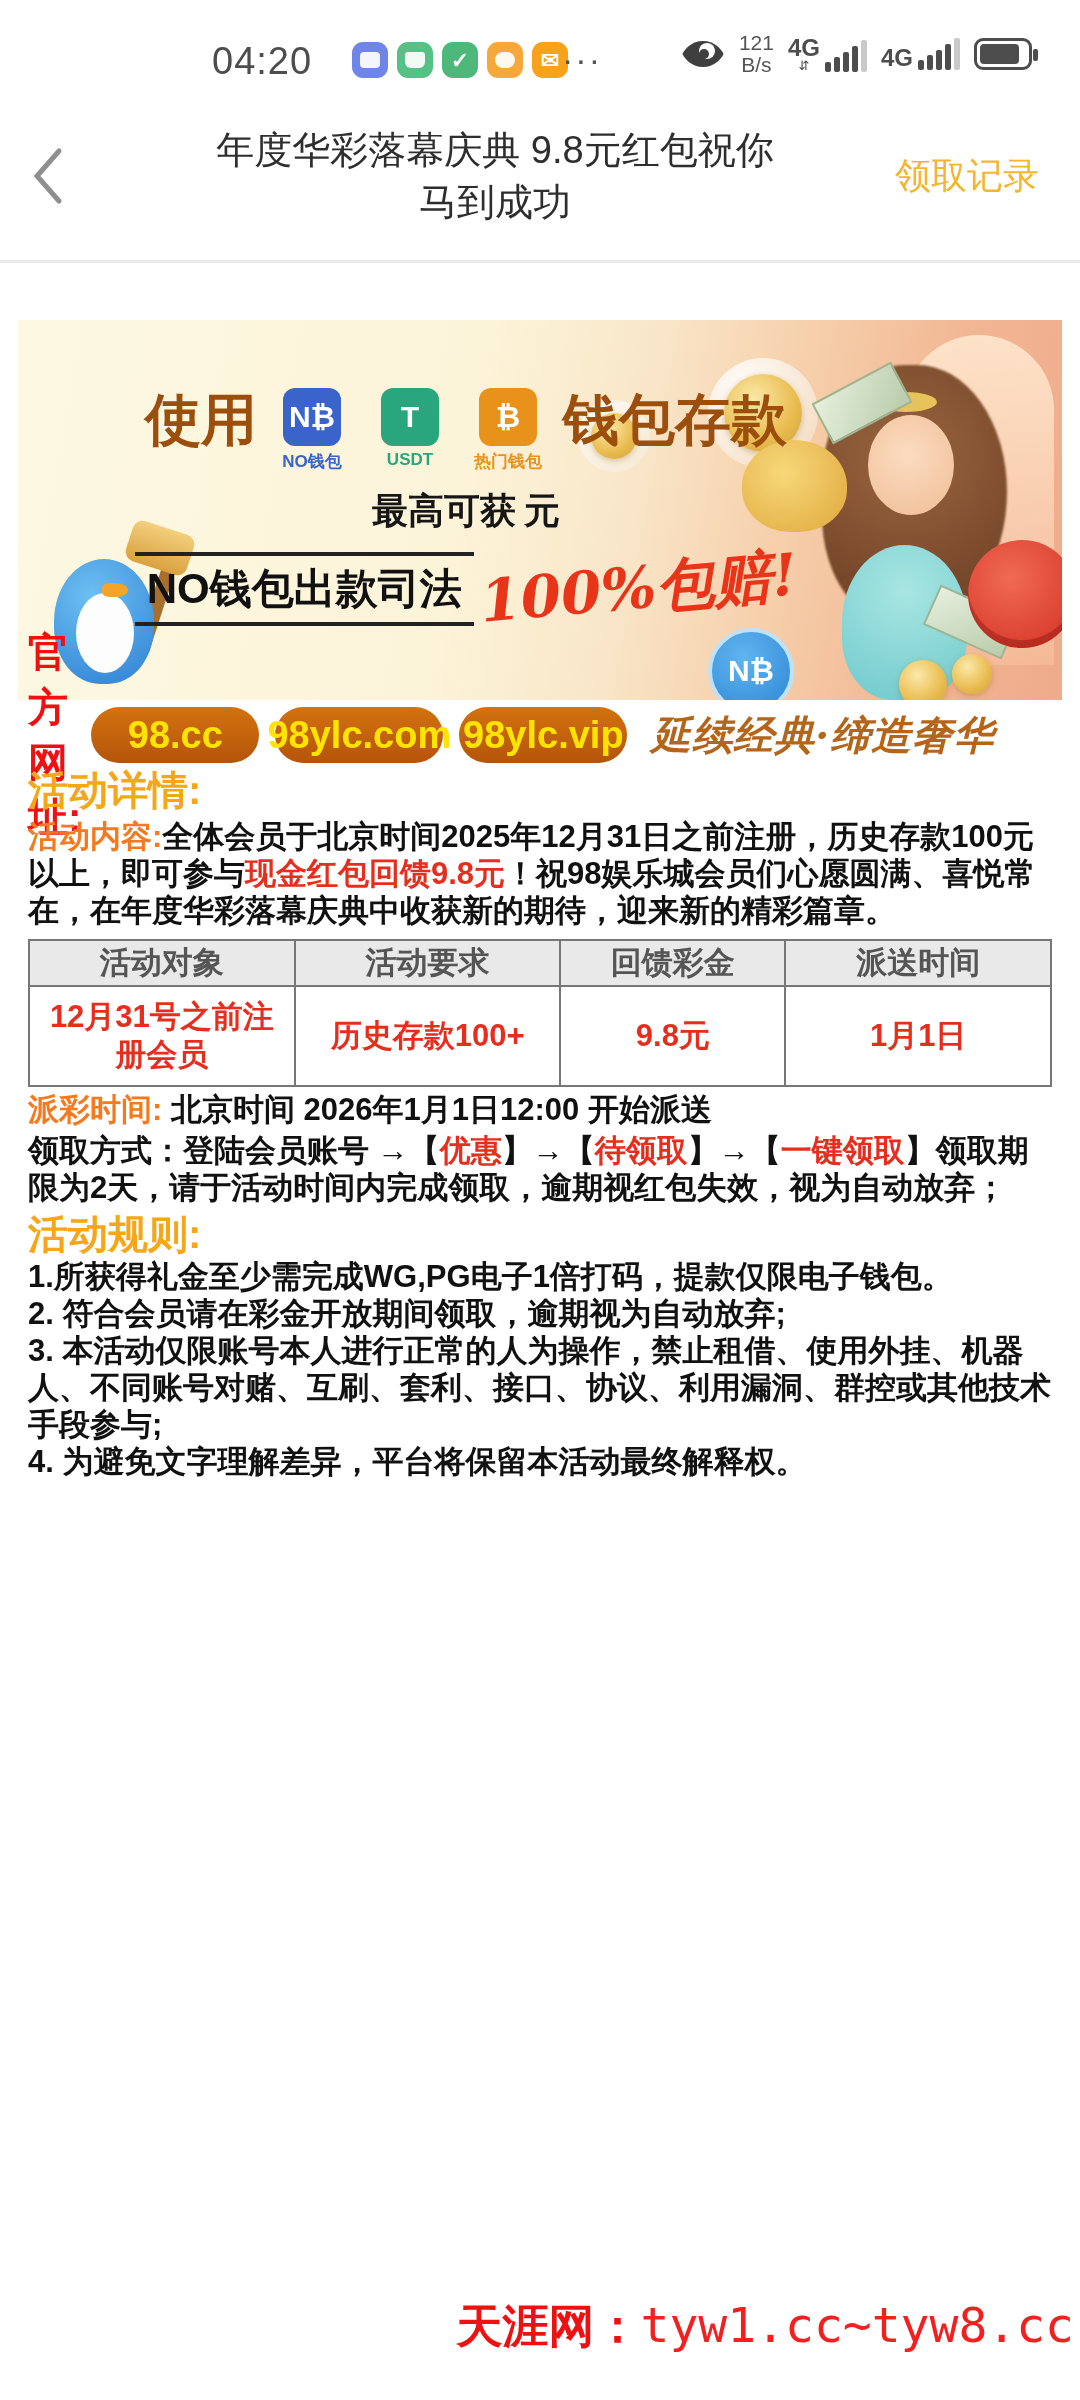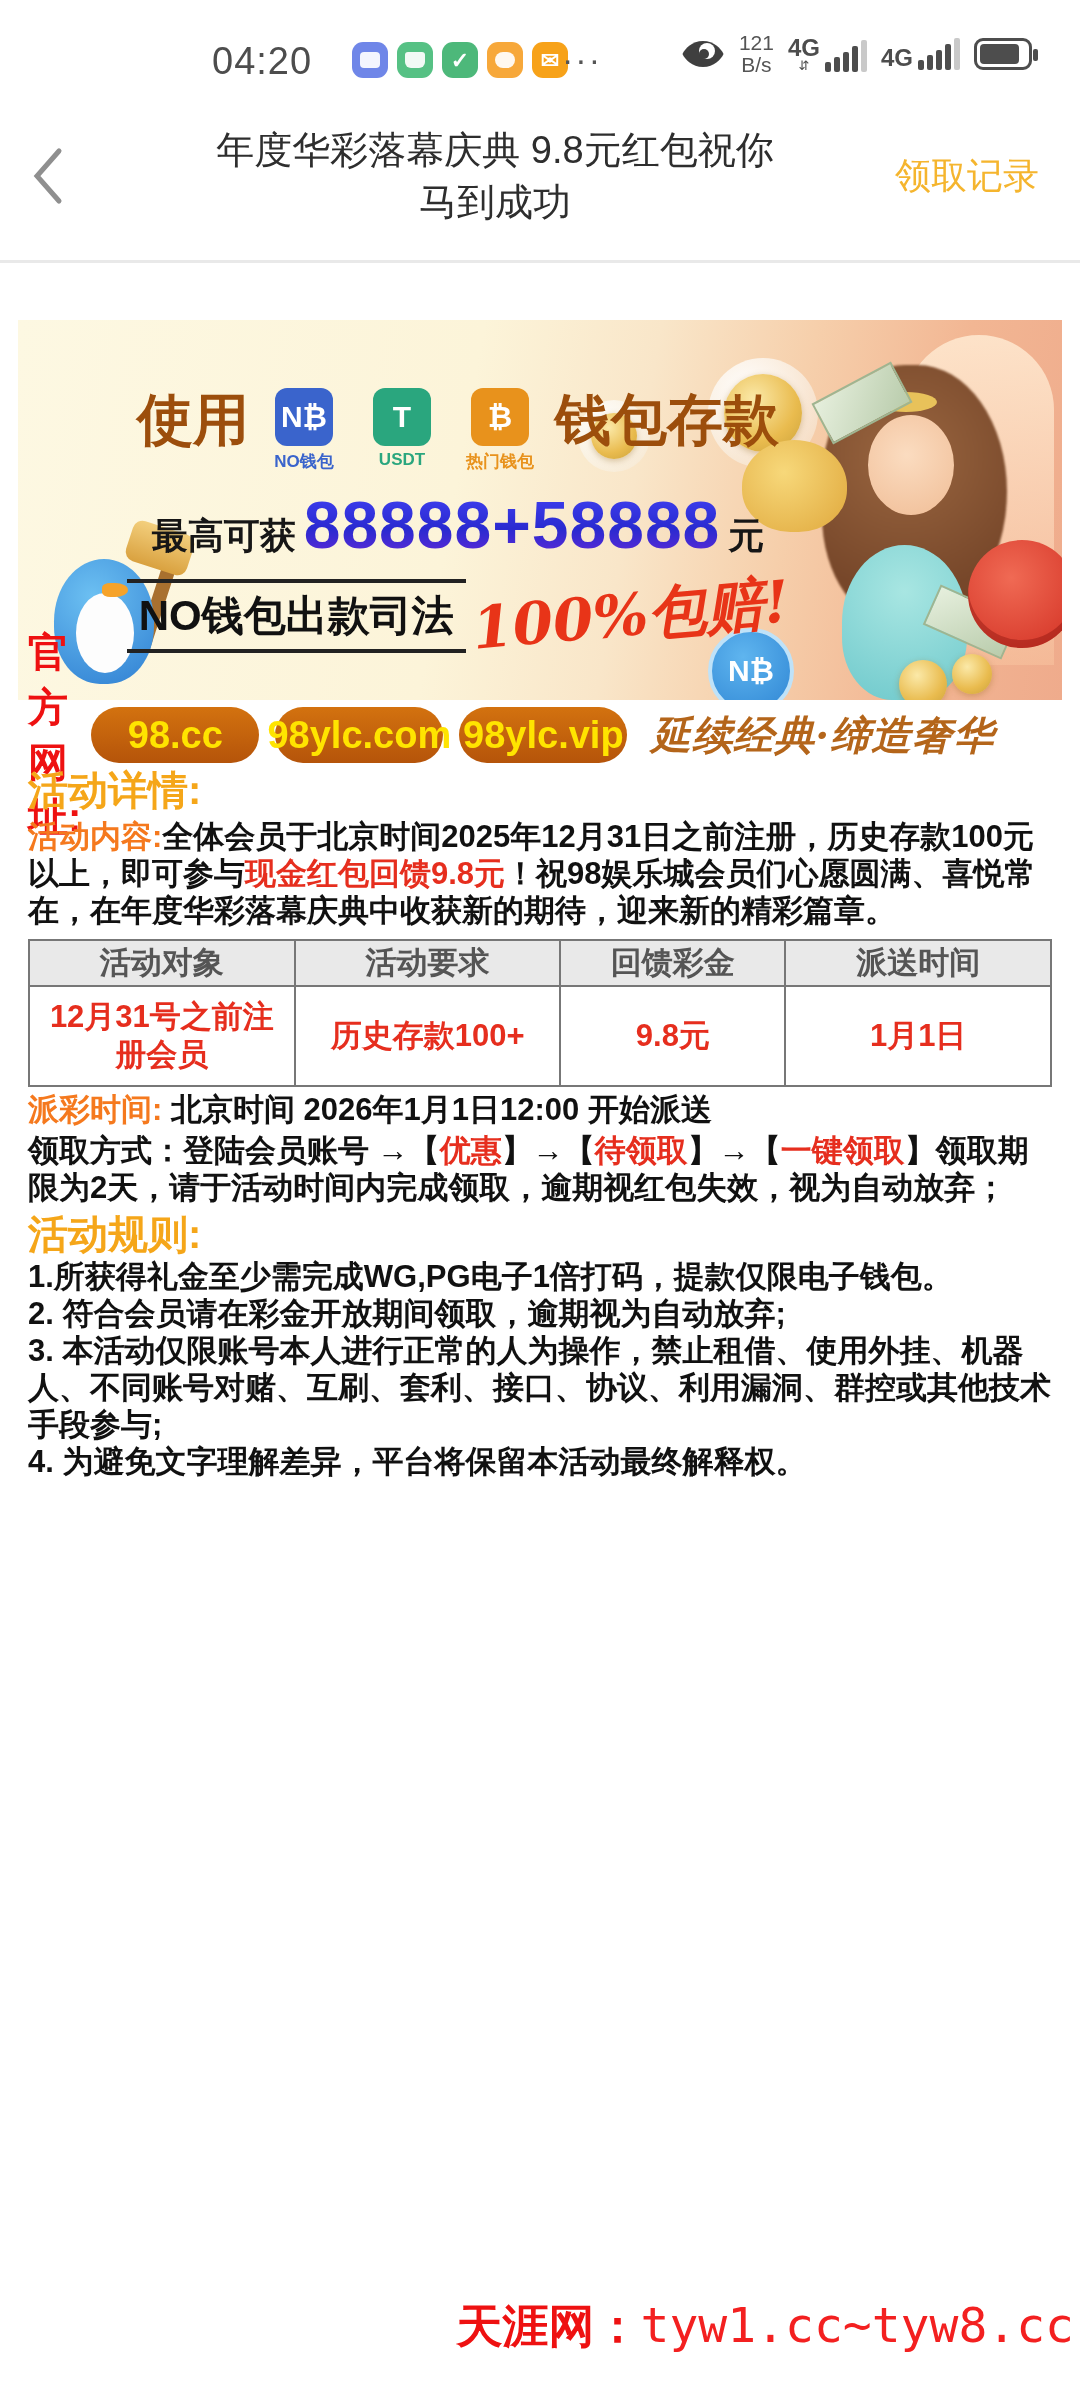--- a/index.html
+++ b/index.html
@@ -64,21 +64,21 @@
   .peng { left:18px; bottom:4px; width:170px; height:165px; }
   .peng .body { position:absolute; left:18px; top:28px; width:100px; height:125px; border-radius:50% 50% 46% 46%;
     background:radial-gradient(circle at 38% 30%,#6cc0f2,#2f7fd2); }
   .peng .belly { position:absolute; left:40px; top:62px; width:58px; height:80px; border-radius:50%; background:#fdfdfd; }
   .peng .beak { position:absolute; left:66px; top:52px; width:26px; height:14px; border-radius:40% 60% 60% 40%; background:#f6a32a; }
   .peng .hammer-h { position:absolute; left:92px; top:-4px; width:64px; height:42px; border-radius:10px;
     background:linear-gradient(180deg,#f3cf7d,#d9a13f); transform:rotate(18deg); }
   .peng .hammer-s { position:absolute; left:112px; top:34px; width:14px; height:92px; border-radius:6px;
     background:#a8702f; transform:rotate(18deg); }
 
-  .bn-text { position:absolute; left:40px; top:0; width:800px; text-align:right; }
+  .bn-text { position:absolute; left:48px; top:0; width:800px; text-align:right; }
   .bn-row1 { margin-top:68px; display:flex; justify-content:center; align-items:flex-start; gap:12px; }
   .bn-use { font-size:56px; font-weight:900; color:#9c4e0c; line-height:64px; }
   .wallet { display:flex; flex-direction:column; align-items:center; width:86px; }
   .wallet .chip { width:58px; height:58px; border-radius:12px; color:#fff; font-weight:900; font-size:30px;
     display:flex; align-items:center; justify-content:center; }
   .wallet .wl { font-size:17px; font-weight:bold; margin-top:4px; }
   .w-no .chip { background:#3a64cc; } .w-no .wl { color:#3a64cc; }
   .w-t .chip { background:#2aa67e; } .w-t .wl { color:#2aa67e; }
   .w-b .chip { background:#e8921c; } .w-b .wl { color:#e8921c; }
   .bn-row2 { margin-top:14px; display:flex; justify-content:center; align-items:baseline; gap:8px; }
@@ -237,21 +237,20 @@
         <span class="wl">USDT</span>
       </span>
       <span class="wallet w-b">
         <span class="chip">₿</span>
         <span class="wl">热门钱包</span>
       </span>
       <span class="bn-use">钱包存款</span>
     </div>
     <div class="bn-row2">
       <span class="bn-amt-pre">最高可获</span>
-      <span class="bn-amt">88888+58888</span>
       <span class="bn-amt-unit">元</span>
     </div>
     <div class="bn-row4">
       <span class="bn-g-black">NO钱包出款司法</span>
       <span class="bn-g-red">100%包赔!</span>
     </div>
   </div>
 </div>
 
 <div class="official-row">

